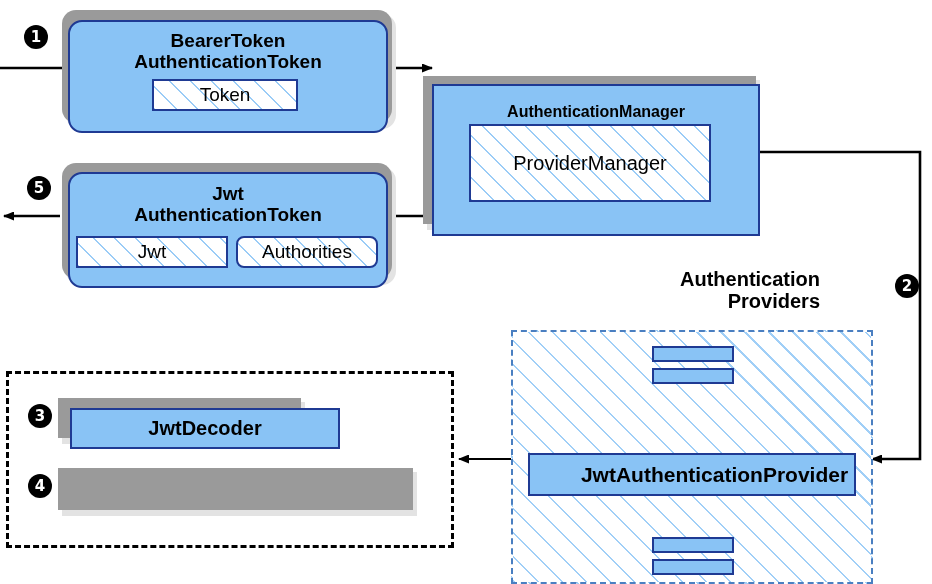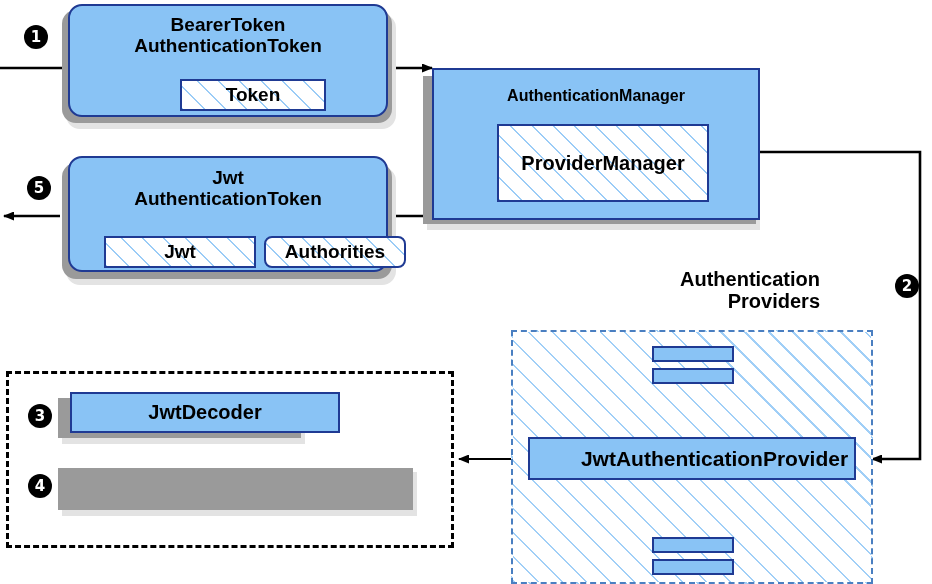--- a/index.html
+++ b/index.html
@@ -37,20 +37,21 @@
     position: absolute;
     box-sizing: border-box;
     background: #89c3f5;
     border: 2px solid #1f3a93;
     display: flex;
     flex-direction: column;
     align-items: center;
     color: #000000;
     font-weight: bold;
     z-index: 3;
+    margin-top: 16px;
   }
   .bluebox.rounded { border-radius: 14px; }
 
   .box-title {
     text-align: center;
     font-weight: bold;
     line-height: 1.12;
     color: #000;
     white-space: pre-line;
   }
@@ -64,24 +65,23 @@
     background-image: repeating-linear-gradient(
       45deg,
       rgba(137,195,245,0.85) 0px,
       rgba(137,195,245,0.85) 1.4px,
       rgba(255,255,255,0) 1.4px,
       rgba(255,255,255,0) 15px
     );
     display: flex;
     align-items: center;
     justify-content: center;
-    font-weight: bold;
+    font-weight: normal;
     color: #000;
     z-index: 4;
-    margin-left: 28px;
   }
 
   
   .dash-black {
     position: absolute;
     box-sizing: border-box;
     border: 3px dashed #000000;
     background: transparent;
     z-index: 1;
   }
@@ -197,21 +197,21 @@
 AuthenticationToken</div>
   </div>
   <div class="hatch" style="left:76px; top:236px; width:152px; height:32px; font-size:19px;">Jwt</div>
   <div class="hatch" style="left:236px; top:236px; width:142px; height:32px; font-size:19px;border-radius:8px;">Authorities</div>
 
   <div class="shadow-lt" style="left:427px; top:80px; width:333px; height:150px;"></div>
   <div class="shadow-dk" style="left:423px; top:76px; width:333px; height:148px;"></div>
   <div class="bluebox" style="left:432px; top:68px; width:328px; height:152px;">
     <div class="box-title" style="font-size:16px; margin-top:17px;">AuthenticationManager</div>
   </div>
-  <div class="hatch" style="left:469px; top:124px; width:212px; height:78px; font-size:20px;">ProviderManager</div>
+  <div class="hatch" style="left:469px; top:124px; width:242px; height:78px; font-size:20px;">ProviderManager</div>
 
   <div class="caption" style="left:556px; top:268px; width:264px; font-size:20px;">Authentication
 Providers</div>
 
   <div class="dash-blue-hatch" style="left:511px; top:330px; width:362px; height:254px;"></div>
 
   <div class="minibar" style="left:652px; top:346px; width:82px; height:16px;"></div>
   <div class="minibar" style="left:652px; top:368px; width:82px; height:16px;"></div>
 
   <div class="shadow-lt" style="left:524px; top:448px; width:336px; height:42px;"></div>

